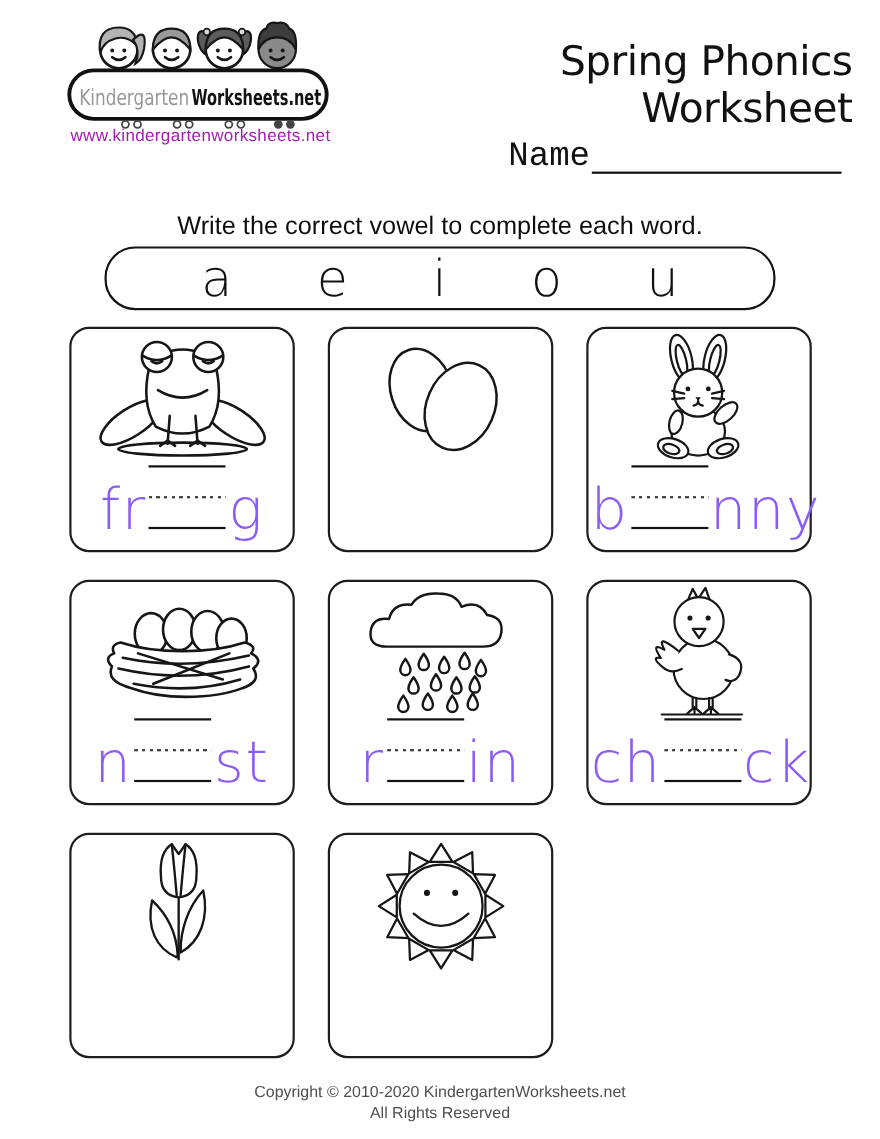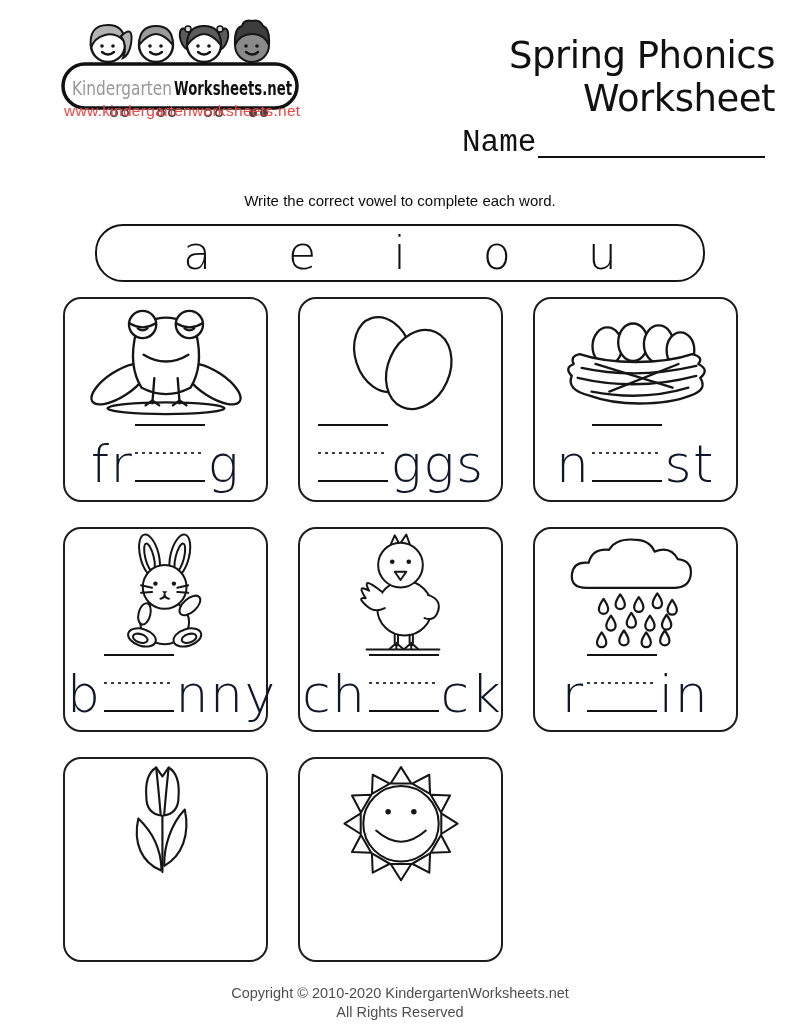--- a/index.html
+++ b/index.html
@@ -1,45 +1,45 @@
 <!DOCTYPE html>
 <html><head>
 <meta charset="utf-8">
 <style>
   html,body{margin:0;padding:0;background:#fff;}
   .page{position:relative;width:800px;height:1035px;background:#fff;overflow:hidden;
         font-family:"DejaVu Sans",sans-serif;color:#111;}
 
   
   .logo{position:absolute;left:60px;top:12px;width:240px;height:110px;}
-  .site-url{position:absolute;left:64px;top:102px;font-size:15.5px;color:#ef4444;
+  .site-url{position:absolute;left:64px;top:115px;font-size:15.5px;color:#a21caf;
             font-family:"Liberation Sans",sans-serif;letter-spacing:.3px;}
   .title{position:absolute;left:325px;top:34px;width:450px;text-align:right;
          font-size:37px;font-weight:500;letter-spacing:-.5px;}
   .name-row{position:absolute;left:462px;top:122px;width:303px;display:flex;align-items:flex-end;font-family:Liberation Mono, monospace;}
   .name-label{font-size:31px;font-weight:500;line-height:1;}
   .name-line{flex:1;height:34px;border-bottom:2.5px solid #111;margin-left:2px;}
 
   
   .instruction{position:absolute;left:0;top:192px;width:800px;text-align:center;
-               font-size:15px;font-family:"Liberation Sans",sans-serif;color:#0d0d0d;}
+               font-size:23px;font-family:"Liberation Sans",sans-serif;color:#0d0d0d;}
   .vowel-bar{position:absolute;left:95px;top:224px;width:610px;height:58px;box-sizing:border-box;
              border:2.5px solid #141414;border-radius:28px;display:flex;align-items:center;
              justify-content:space-between;padding:0 86px;font-size:46px;font-weight:300;}
   .vowel-bar span{line-height:1;}
 
   
   .grid{position:absolute;left:63px;top:297px;display:grid;
         grid-template-columns:repeat(3,205px);grid-auto-rows:205px;gap:25px 30px;}
   .cell{position:relative;border:2.5px solid #1d1d1d;border-radius:18px;box-sizing:border-box;
         background:#fff;}
   .art-box{position:absolute;top:2px;left:0;right:0;height:122px;display:flex;
            align-items:center;justify-content:center;}
   .word{position:absolute;left:2px;right:2px;bottom:6px;text-align:center;white-space:nowrap;
-        font-size:52px;font-weight:300;letter-spacing:1.5px;color:#0f172a;}
+        font-size:52px;font-weight:300;letter-spacing:1.5px;color:#8b5cf6;}
   .blank{display:inline-block;vertical-align:baseline;width:70px;height:58px;box-sizing:border-box;
          margin:0 2px;border-top:2.5px solid #111;border-bottom:2.5px solid #111;
          background-image:repeating-linear-gradient(to right,#3a3a3a 0 3px,transparent 3px 7px);
          background-size:100% 2px;background-repeat:no-repeat;background-position:0 26px;}
 
   
   .art{stroke:#161616;stroke-width:2.4;fill:none;stroke-linecap:round;stroke-linejoin:round;}
   .artf{stroke:#161616;stroke-width:2.4;fill:#fff;stroke-linecap:round;stroke-linejoin:round;}
   .dot{fill:#161616;stroke:none;}
 
@@ -147,42 +147,20 @@
         <span>fr</span><span class="blank"></span><span>g</span>
       </div>
     </div>
 
     <div class="cell">
       <div class="art-box">
         <svg width="160" height="112" viewBox="0 0 170 120">
           <ellipse class="artf" cx="66" cy="52" rx="30" ry="41" transform="rotate(-18 66 52)"></ellipse>
           <ellipse class="artf" cx="104" cy="68" rx="33" ry="44" transform="rotate(24 104 68)"></ellipse>
         </svg>
-      </div>
-      <div class="word">
-        <span></span><span class="blank"></span><span>ggs</span>
-      </div>
-    </div>
-
-    <div class="cell">
-      <div class="art-box">
-        <svg width="168" height="100" viewBox="0 0 170 100">
-          <ellipse class="artf" cx="56" cy="34" rx="15" ry="19"></ellipse>
-          <ellipse class="artf" cx="82" cy="30" rx="15" ry="19"></ellipse>
-          <ellipse class="artf" cx="108" cy="32" rx="15" ry="19"></ellipse>
-          <ellipse class="artf" cx="130" cy="38" rx="14" ry="18"></ellipse>
-          <path class="artf" d="M28 42 Q18 44 22 52 Q12 56 20 64 Q14 78 38 84 Q60 92 88 92 Q120 92 140 84 Q158 78 150 66 Q160 58 148 52 Q154 45 142 42 Q118 50 85 50 Q52 50 28 42 Z"></path>
-          <path class="art" d="M30 56 Q86 68 146 54"></path>
-          <path class="art" d="M26 66 Q86 80 146 64"></path>
-          <path class="art" d="M40 80 Q92 90 138 76"></path>
-          <path class="art" d="M44 52 L122 76 M128 52 L58 80"></path>
-        </svg>
-      </div>
-      <div class="word">
-        <span>n</span><span class="blank"></span><span>st</span>
       </div>
     </div>
 
     <div class="cell">
       <div class="art-box">
         <svg width="143" height="118" viewBox="0 0 170 140">
           <ellipse class="artf" cx="66" cy="27" rx="11" ry="26" transform="rotate(-14 66 27)"></ellipse>
           <ellipse class="artf" cx="102" cy="27" rx="11" ry="26" transform="rotate(14 102 27)"></ellipse>
           <ellipse class="art" cx="66" cy="29" rx="5" ry="17" transform="rotate(-14 66 29)"></ellipse>
           <ellipse class="art" cx="102" cy="29" rx="5" ry="17" transform="rotate(14 102 29)"></ellipse>
@@ -201,36 +179,34 @@
           <ellipse class="art" cx="113" cy="125" rx="9" ry="5" transform="rotate(-18 113 125)"></ellipse>
         </svg>
       </div>
       <div class="word">
         <span>b</span><span class="blank"></span><span>nny</span>
       </div>
     </div>
 
     <div class="cell">
       <div class="art-box">
-        <svg width="141" height="120" viewBox="0 0 170 145">
-          <circle class="artf" cx="90" cy="92" r="33"></circle>
-          <path class="artf" d="M118 76 Q137 82 129 99 Q124 108 114 104"></path>
-          <path class="artf" d="M62 72 Q37 52 47 71 Q31 62 43 80 Q31 78 45 90 Q54 98 66 92"></path>
-          <path class="artf" d="M72 18 L78 4 L84 15 L92 3 L97 17"></path>
-          <circle class="artf" cx="85" cy="40" r="27"></circle>
-          <circle class="dot" cx="75" cy="36" r="2.8"></circle>
-            <circle class="dot" cx="95" cy="36" r="2.8"></circle>
-          <path class="artf" d="M78 48 L92 48 L85 58 Z"></path>
-          <path class="art" d="M78 124 L78 134 M82 124 L82 134 M96 124 L96 134 M100 124 L100 134"></path>
-          <path class="art" d="M72 141 L80 134 M80 141 L80 134 M88 141 L80 134 M90 141 L98 134 M98 141 L98 134 M106 141 L98 134"></path>
-          <path class="art" d="M44 142 L132 142"></path>
-        </svg>
-      </div>
-      <div class="word">
-        <span>ch</span><span class="blank"></span><span>ck</span>
+        <svg width="168" height="100" viewBox="0 0 170 100">
+          <ellipse class="artf" cx="56" cy="34" rx="15" ry="19"></ellipse>
+          <ellipse class="artf" cx="82" cy="30" rx="15" ry="19"></ellipse>
+          <ellipse class="artf" cx="108" cy="32" rx="15" ry="19"></ellipse>
+          <ellipse class="artf" cx="130" cy="38" rx="14" ry="18"></ellipse>
+          <path class="artf" d="M28 42 Q18 44 22 52 Q12 56 20 64 Q14 78 38 84 Q60 92 88 92 Q120 92 140 84 Q158 78 150 66 Q160 58 148 52 Q154 45 142 42 Q118 50 85 50 Q52 50 28 42 Z"></path>
+          <path class="art" d="M30 56 Q86 68 146 54"></path>
+          <path class="art" d="M26 66 Q86 80 146 64"></path>
+          <path class="art" d="M40 80 Q92 90 138 76"></path>
+          <path class="art" d="M44 52 L122 76 M128 52 L58 80"></path>
+        </svg>
+      </div>
+      <div class="word">
+        <span>n</span><span class="blank"></span><span>st</span>
       </div>
     </div>
 
     <div class="cell">
       <div class="art-box">
         <svg width="158" height="116" viewBox="0 0 170 125">
           <defs>
             <path id="drop" d="M0 -8 Q5 -1 5 3 A5 5 0 1 1 -5 3 Q-5 -1 0 -8 Z"></path>
           </defs>
           <path class="artf" d="M32 58 Q14 58 16 43 Q18 29 34 31 Q38 15 56 17 Q63 5 82 6 Q100 6 105 19 Q122 12 130 27 Q146 29 144 44 Q142 58 126 58 Z"></path>
@@ -246,20 +222,41 @@
               <use href="#drop" x="118" y="95"></use>
             <use href="#drop" x="48" y="114"></use>
               <use href="#drop" x="72" y="112"></use>
             <use href="#drop" x="96" y="114"></use>
               <use href="#drop" x="116" y="112"></use>
           </g>
         </svg>
       </div>
       <div class="word">
         <span>r</span><span class="blank"></span><span>in</span>
+      </div>
+    </div>
+
+    <div class="cell">
+      <div class="art-box">
+        <svg width="141" height="120" viewBox="0 0 170 145">
+          <circle class="artf" cx="90" cy="92" r="33"></circle>
+          <path class="artf" d="M118 76 Q137 82 129 99 Q124 108 114 104"></path>
+          <path class="artf" d="M62 72 Q37 52 47 71 Q31 62 43 80 Q31 78 45 90 Q54 98 66 92"></path>
+          <path class="artf" d="M72 18 L78 4 L84 15 L92 3 L97 17"></path>
+          <circle class="artf" cx="85" cy="40" r="27"></circle>
+          <circle class="dot" cx="75" cy="36" r="2.8"></circle>
+            <circle class="dot" cx="95" cy="36" r="2.8"></circle>
+          <path class="artf" d="M78 48 L92 48 L85 58 Z"></path>
+          <path class="art" d="M78 124 L78 134 M82 124 L82 134 M96 124 L96 134 M100 124 L100 134"></path>
+          <path class="art" d="M72 141 L80 134 M80 141 L80 134 M88 141 L80 134 M90 141 L98 134 M98 141 L98 134 M106 141 L98 134"></path>
+          <path class="art" d="M44 142 L132 142"></path>
+        </svg>
+      </div>
+      <div class="word">
+        <span>ch</span><span class="blank"></span><span>ck</span>
       </div>
     </div>
 
     <div class="cell">
       <div class="art-box">
         <svg width="152" height="119" viewBox="0 0 170 133">
           <path class="art" d="M81 58 L81 122"></path>
           <path class="artf" d="M79 120 C58 111 48 90 54 62 C70 77 79 97 80 118 Z"></path>
           <path class="artf" d="M83 115 C103 104 112 80 106 52 C90 69 83 93 83 113 Z"></path>
           <path class="artf" d="M63 38 Q61 13 74 5 L81 15 L88 5 Q101 13 99 38 Q99 57 81 59 Q63 57 63 38 Z"></path>

